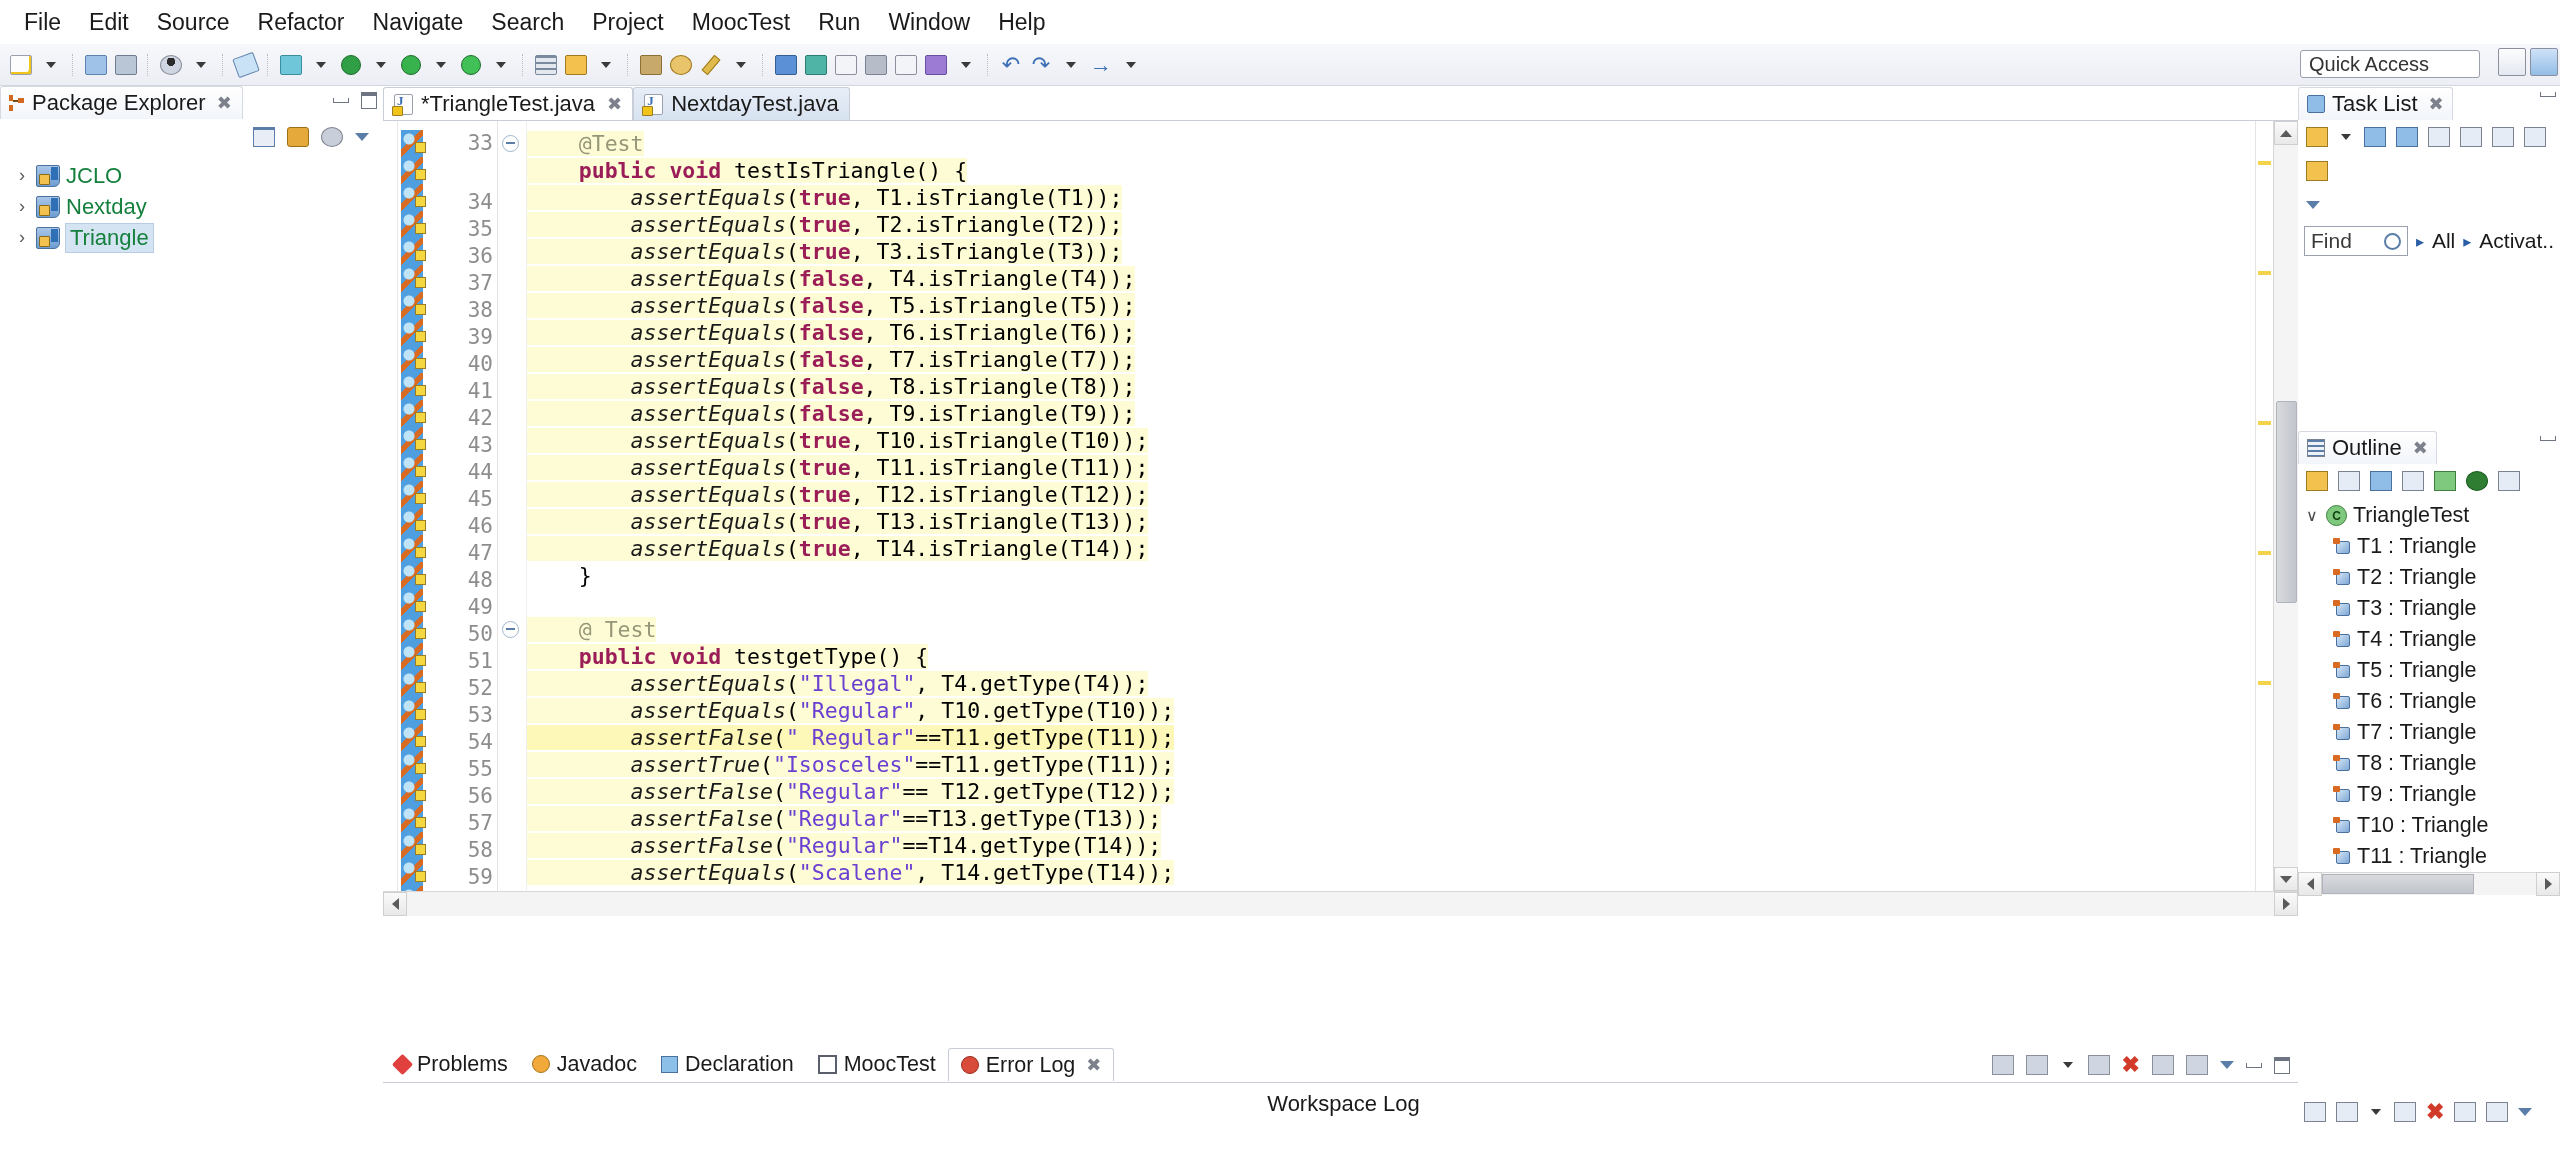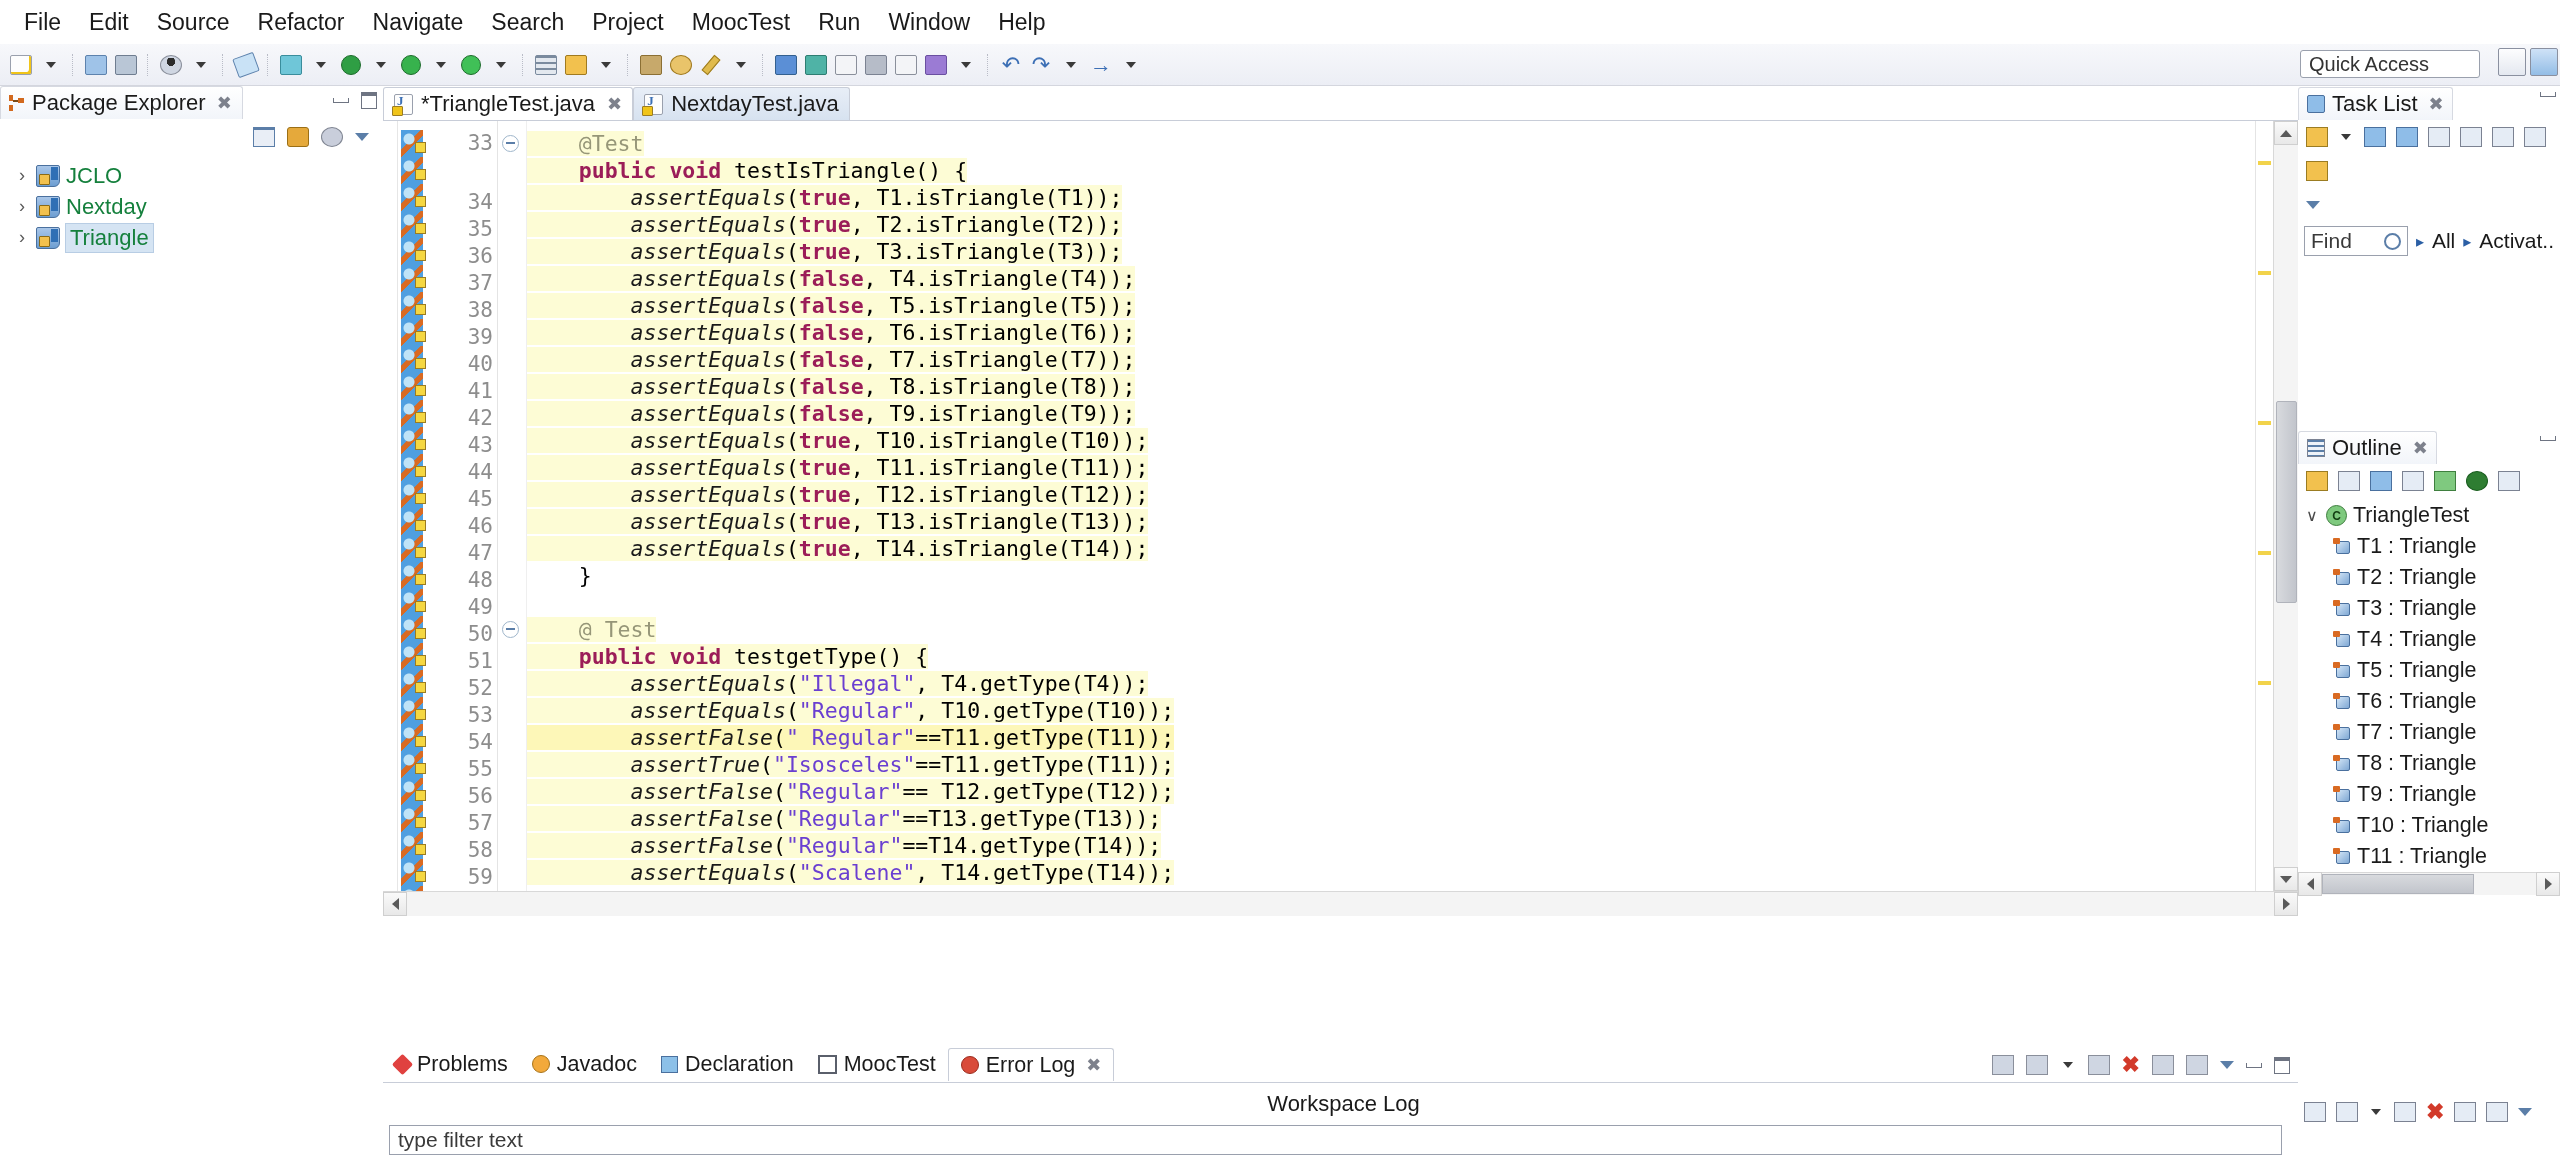--- a/index.html
+++ b/index.html
@@ -840,23 +840,20 @@
         <span class="x">✖</span>
         <span class="g"></span>
         <span class="g"></span>
         <span class="tri-dn"></span>
         <span class="btn-min"></span>
         <span class="btn-max"></span>
       </div>
     </div>
     <div class="bt-body">
       <div class="bt-label">Workspace Log</div>
-      <div class="filter-box">
-        <span>type filter text</span>
-      </div>
     </div>
   </div>
 
   <div class="right-col">
 
     <div class="task-panel">
       <div class="rp-tabrow">
         <div class="rp-tab">
           <span class="ic-tasklist"></span>
           <span>Task List</span>

